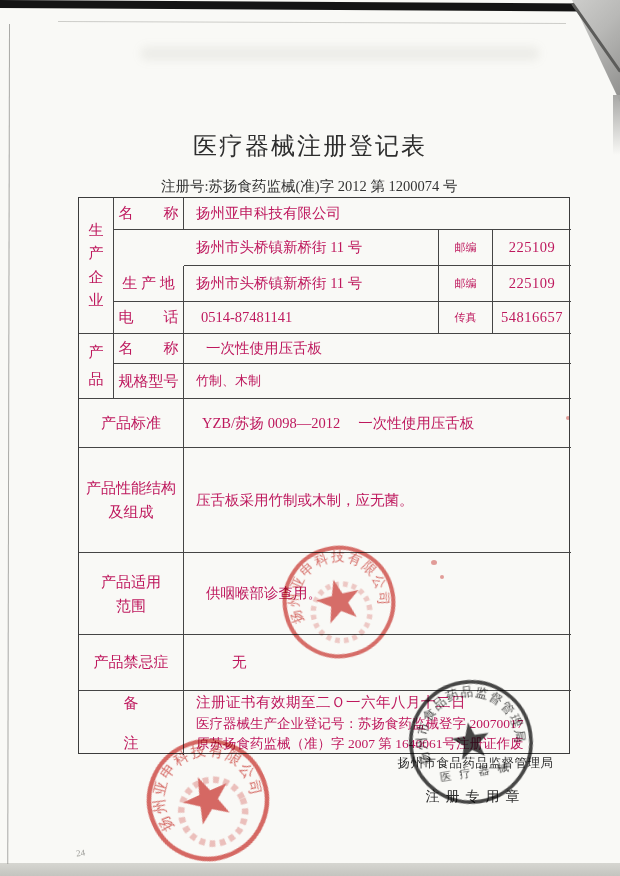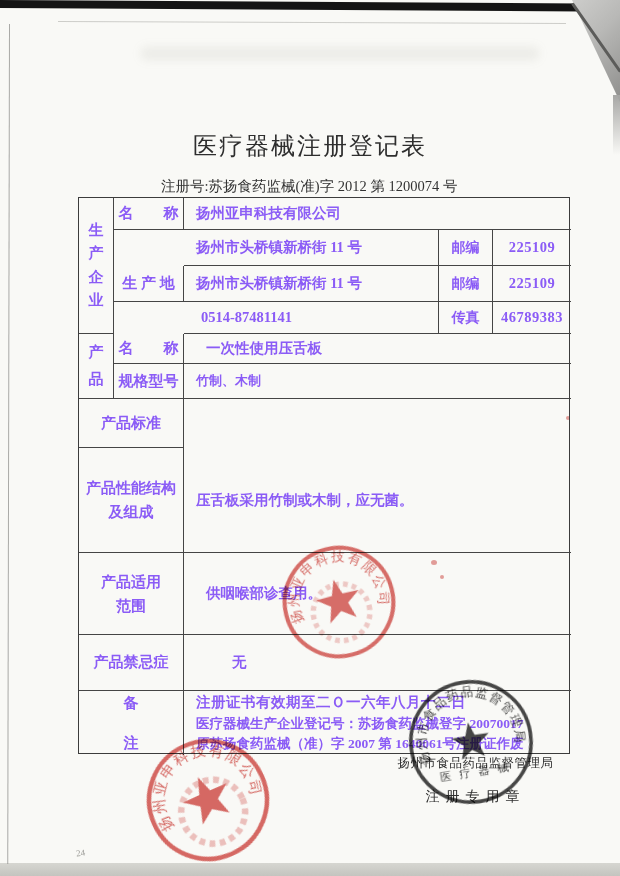--- a/index.html
+++ b/index.html
@@ -36,27 +36,27 @@
 
   
   .reg-table{
     position:absolute;left:78px;top:197px;width:492px;height:557px;
     display:grid;box-sizing:border-box;
     grid-template-columns:35px 70px 255px 54px 78px;
     grid-template-rows:32px 36px 36px 32px 30px 35px 49px 105px 82px 56px 64px;
     border:1.5px solid #3c3c3c;
   }
   .cell{box-sizing:border-box;border-right:1px solid #454545;border-bottom:1px solid #454545;
-    display:flex;align-items:center;font-size:14.5px;color:#8b5cf6;overflow:hidden;font-weight:bold;}
+    display:flex;align-items:center;font-size:14.5px;color:#be185d;overflow:hidden;}
   .cell.no-r{border-right:none;}
   .cell.no-b{border-bottom:none;}
   .cell.lbl{justify-content:center;text-align:center;white-space:pre-line;font-size:15px;}
   .cell.grp{justify-content:center;text-align:center;white-space:pre-line;font-size:15px;line-height:1.55;}
   .cell.val{padding-left:12px;}
-  .cell.aux{justify-content:center;font-size:14px;}
+  .cell.aux{justify-content:center;font-size:11px;}
   .cell.auxval{justify-content:center;letter-spacing:.5px;}
   .cell.small{font-size:13px;}
   .cell.remarks-val{flex-direction:column;align-items:flex-start;justify-content:center;line-height:1.5;}
   .remark-line{font-size:13.5px;white-space:nowrap;}
   .remark-line.first{font-size:14.5px;letter-spacing:.5px;}
 
   
   .sig-block{position:absolute;left:378px;top:755px;width:195px;text-align:center;color:#2f2f2f;}
   .sig-authority{font-size:12.5px;letter-spacing:.5px;}
   .sig-caption{font-size:14px;letter-spacing:6px;margin-top:16px;}
@@ -97,32 +97,34 @@
 
     <div class="cell val" style="grid-area:2/3/3/4">扬州市头桥镇新桥街 11 号</div>
     <div class="cell aux" style="grid-area:2/4/3/5">邮编</div>
     <div class="cell auxval no-r" style="grid-area:2/5/3/6">225109</div>
 
     <div class="cell lbl" style="grid-area:3/2/4/3">生 产 地</div>
     <div class="cell val" style="grid-area:3/3/4/4">扬州市头桥镇新桥街 11 号</div>
     <div class="cell aux" style="grid-area:3/4/4/5">邮编</div>
     <div class="cell auxval no-r" style="grid-area:3/5/4/6">225109</div>
 
+    <div class="cell lbl" style="grid-area:4/2/5/3">电　　话</div>
     <div class="cell val" style="grid-area:4/3/5/4;padding-left:17px">0514-87481141</div>
     <div class="cell aux" style="grid-area:4/4/5/5">传真</div>
-    <div class="cell auxval no-r" style="grid-area:4/5/5/6">46789383</div>
+    <div class="cell auxval no-r" style="grid-area:4/5/5/6">54816657</div>
 
     <div class="cell grp" style="grid-area:5/1/7/2;line-height:1.8">产
 品</div>
     <div class="cell lbl" style="grid-area:5/2/6/3">名　　称</div>
     <div class="cell val no-r" style="grid-area:5/3/6/6;padding-left:22px">一次性使用压舌板</div>
     <div class="cell lbl" style="grid-area:6/2/7/3">规格型号</div>
     <div class="cell val small no-r" style="grid-area:6/3/7/6">竹制、木制</div>
 
     <div class="cell lbl" style="grid-area:7/1/8/3">产品标准</div>
+    <div class="cell val no-r" style="grid-area:7/3/8/6;padding-left:18px">YZB/苏扬 0098—2012　 一次性使用压舌板</div>
 
     <div class="cell lbl" style="grid-area:8/1/9/3;line-height:1.6">产品性能结构
 及组成</div>
     <div class="cell val no-r" style="grid-area:8/3/9/6">压舌板采用竹制或木制，应无菌。</div>
 
     <div class="cell lbl" style="grid-area:9/1/10/3;line-height:1.6">产品适用
 范围</div>
     <div class="cell val no-r" style="grid-area:9/3/10/6;padding-left:22px">供咽喉部诊查用。</div>
 
     <div class="cell lbl" style="grid-area:10/1/11/3">产品禁忌症</div>

